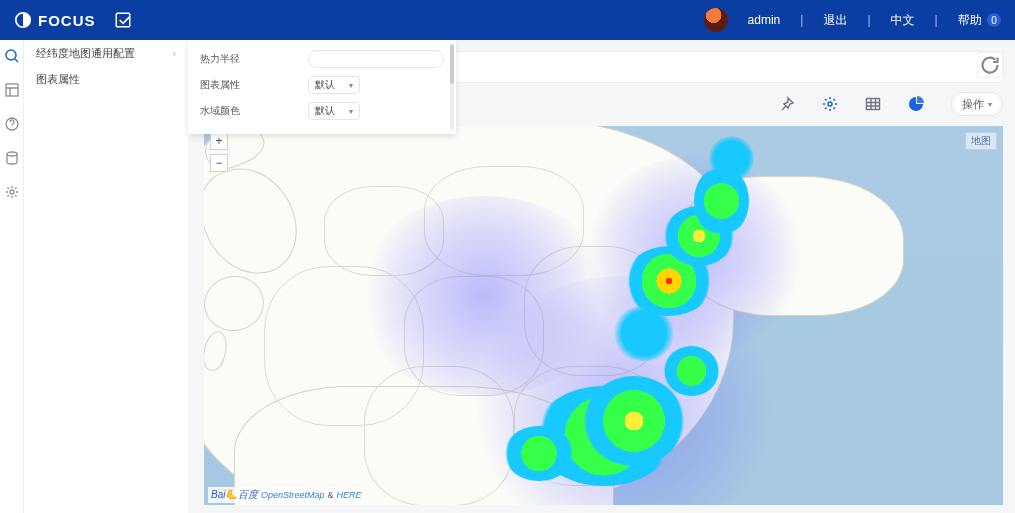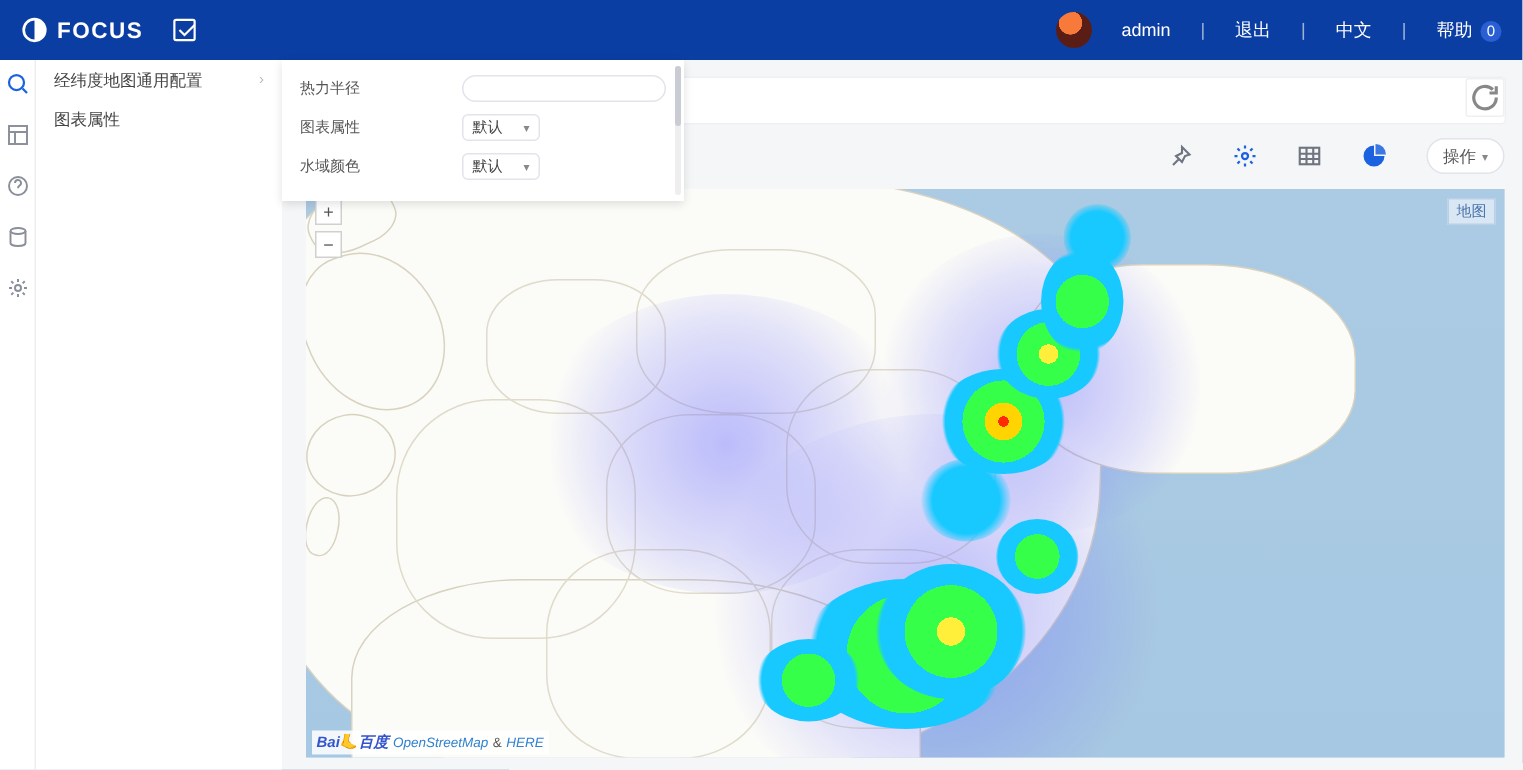--- a/index.html
+++ b/index.html
@@ -74,21 +74,21 @@
   .g2 { background:radial-gradient(circle, #ffef3a 0 14%, #36ff4a 14% 46%, #18c9ff 46% 70%, rgba(24,201,255,0) 75%);}
   .g3 { background:radial-gradient(circle, #36ff4a 0 40%, #18c9ff 40% 70%, rgba(24,201,255,0) 76%);}
   .g4 { background:radial-gradient(circle, #18c9ff 0 55%, rgba(24,201,255,0) 75%);}
 
   
   .map-ctrl { position:absolute; left:6px; top:6px; display:flex; flex-direction:column; gap:4px;}
   .map-btn { width:18px; height:18px; background:#fff; border:1px solid #d0d0d0; display:flex; align-items:center; justify-content:center; font-size:12px; color:#555; cursor:pointer;}
   .layer-tag { position:absolute; right:6px; top:6px; background:#d9e7f4; color:#4a73a9; font-size:10px; padding:1px 5px; border:1px solid #b9d0e6;}
   
   .attrib { position:absolute; left:4px; bottom:2px; font-size:9px; color:#555; background:rgba(255,255,255,.85); padding:1px 3px; display:flex; align-items:center; gap:3px;}
-  .bd-logo { font-weight:bold; font-style:italic; color:#3355cc; font-size:10px;}
+  .bd-logo { font-weight:normal; font-style:italic; color:#3355cc; font-size:10px;}
   .attrib a { color:#3182ce; text-decoration:none;font-style:italic;}
   
   svg { width:100%; height:100%; }
 </style>
 </head>
 <body>
 
 <div class="header">
   <div class="logo-wrap">
     <span class="logo-mark">

